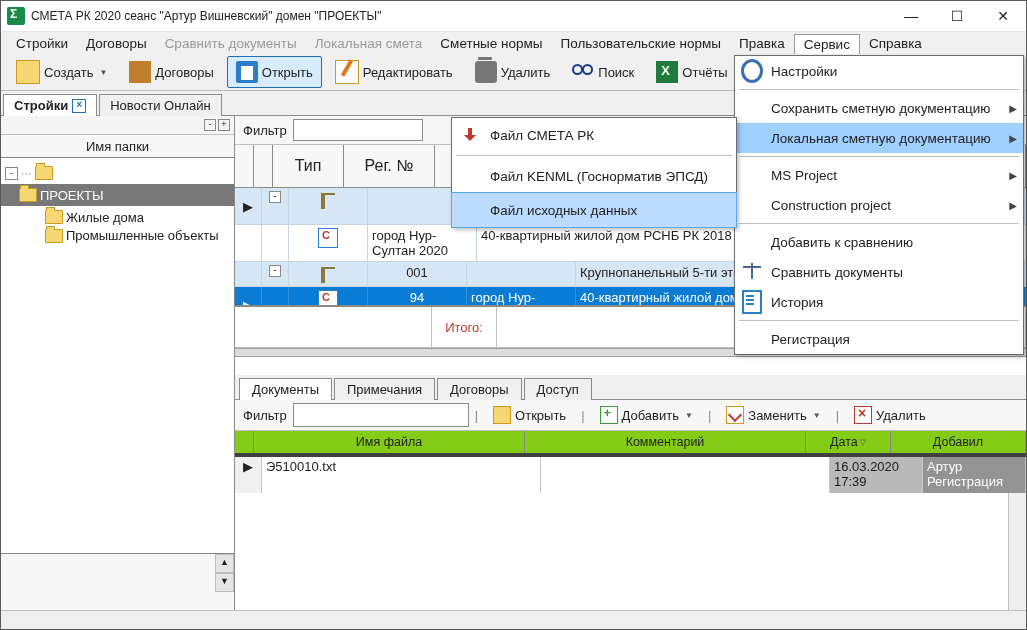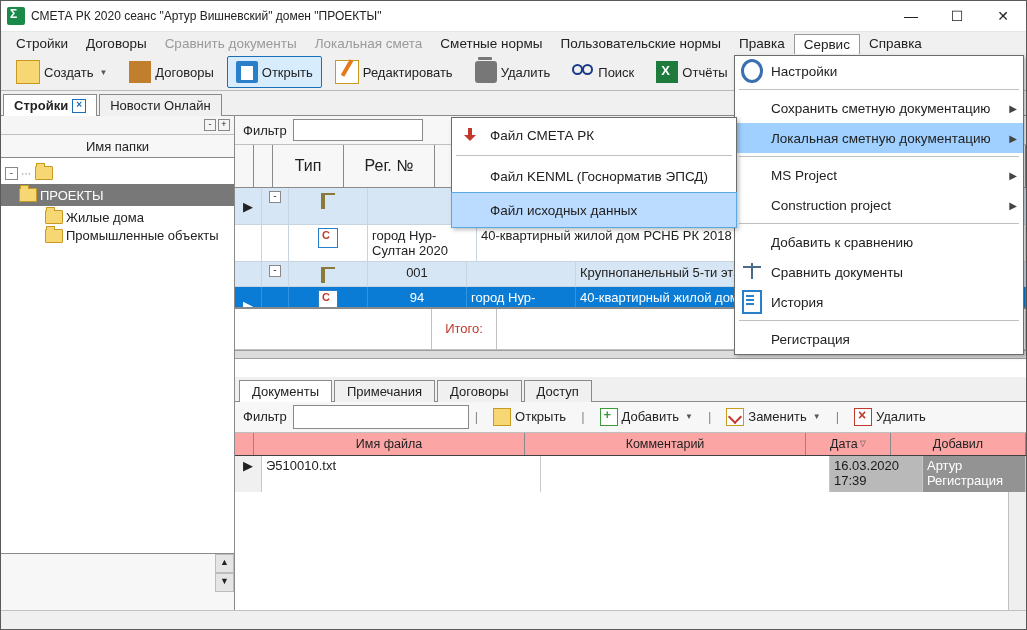--- a/index.html
+++ b/index.html
@@ -81,21 +81,21 @@
 .docs-tb{height:30px;display:flex;align-items:center;padding:0 8px;gap:6px;border-bottom:1px solid #c0c0c0;background:#f7f7f7}
 .dbtn{display:flex;align-items:center;gap:4px;padding:3px 8px;border:1px solid transparent}
 .di{width:16px;height:16px;display:inline-block;position:relative}
 .di-open{background:#f7d774;border:1px solid #c89a20}
 .di-add{background:#fff;border:1px solid #3b9c3b}
 .di-add:before{content:"+";color:#3b9c3b;font-weight:bold;font-size:13px;position:absolute;left:3px;top:-2px}
 .di-repl{background:#fff;border:1px solid #c89a20}
 .di-repl:before{content:"";position:absolute;left:3px;top:3px;width:8px;height:8px;border:2px solid #c0392b;border-top:none;border-right:none;transform:rotate(-45deg)}
 .di-del{background:#fff;border:1px solid #c0392b}
 .di-del:before{content:"×";color:#c0392b;font-weight:bold;font-size:14px;position:absolute;left:3px;top:-2px}
-.docs-grid-hdr{display:flex;height:22px;border-bottom:1px solid #404040;background:#fca5a5;font-size:12.5px}
+.docs-grid-hdr{display:flex;height:22px;border-bottom:4px solid #404040;background:#84cc16;font-size:12.5px}
 .dgc{border-right:1px solid #8a8a8a;display:flex;align-items:center;justify-content:center}
 .dc-sel{width:18px}.dc-name{width:270px}.dc-comm{width:280px}.dc-date{width:84px}.dc-user{flex:1}
 .dgr{display:flex;height:36px;font-size:13px}
 .dgr .dcell{border-right:1px solid #c8c8c8;padding:2px 4px}
 .dgr .dc-sel{width:18px;text-align:center;background:#f0f0f0}
 .dgr .dc-name{width:270px}.dgr .dc-comm{width:280px}
 .dgr .dc-date{width:84px;background:#b9b9b9;color:#1a1a1a}
 .dgr .dc-user{flex:1;background:#939393;color:#fff}
 .splitter{height:7px;background:#dcdcdc;border-top:1px solid #9f9f9f;border-bottom:1px solid #9f9f9f}
 .status{height:18px;background:#f0f0f0;border-top:1px solid #c0c0c0}

